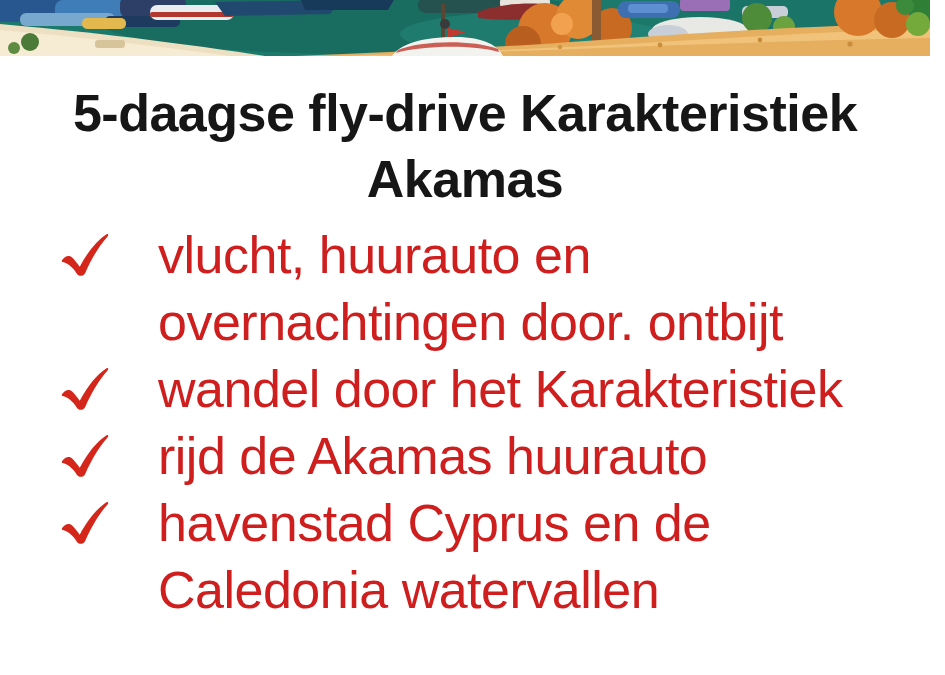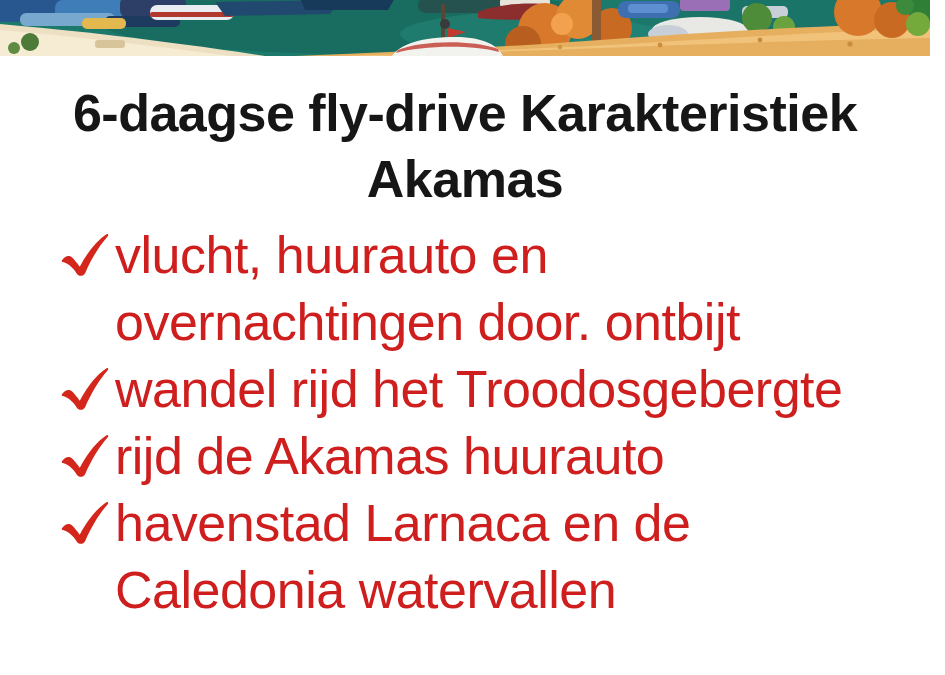--- a/index.html
+++ b/index.html
@@ -17,21 +17,21 @@
   
   .title{
     position:absolute;top:80px;left:0;width:930px;margin:0;
     text-align:center;color:var(--title,#161616);
     font-size:52px;line-height:66px;font-weight:bold;letter-spacing:-.5px;
   }
   .title .t-line{display:block;}
 
   
   .list{position:absolute;top:222px;left:55px;width:860px;}
-  .item{display:flex;align-items:flex-start;}
+  .item{display:flex;align-items:flex-start;gap:43px;}
   .check{flex:0 0 60px;height:67px;position:relative;}
   .check svg{position:absolute;top:9px;left:2px;width:52px;height:47px;fill:var(--check,#d4261b);}
   .item-text{
     color:var(--list-text,#ce1e1e);
     font-size:52px;line-height:67px;letter-spacing:-.5px;
     white-space:nowrap;
   }
   .item-text .line{display:block;}
 </style>
 </head>
@@ -120,21 +120,21 @@
         <circle cx="858" cy="12" r="24" fill="#D8782A"></circle>
         <circle cx="892" cy="20" r="18" fill="#C96A22"></circle>
         <path d="M894 -2 L930 -2 L930 22 C916 18 902 10 894 -2 Z" fill="#2F7F37"></path>
         <circle cx="918" cy="24" r="12" fill="#74AA3B"></circle>
         <circle cx="905" cy="6" r="9" fill="#3C8A3C"></circle>
       </g>
     </svg>
   </div>
 
   <h1 class="title">
-    <span class="t-line">6-daagse fly-drive Karakteristiek</span>
+    <span class="t-line">5-daagse fly-drive Karakteristiek</span>
     <span class="t-line">Akamas</span>
   </h1>
 
   <div class="list">
 
     <div class="item">
       <span class="check">
         <svg viewBox="0 0 64 54">
             <path d="M6 34 C10 29 15 27 19 31 C22 34 25 38 28 42 C38 23 50 9 61 2 C63 1 64 3 62 5 C52 16 42 33 35 49 C33 54 27 55 24 50 C19 42 12 37 6 36 Z"></path>
           </svg>
@@ -145,21 +145,21 @@
       </div>
     </div>
 
     <div class="item">
       <span class="check">
         <svg viewBox="0 0 64 54">
             <path d="M6 34 C10 29 15 27 19 31 C22 34 25 38 28 42 C38 23 50 9 61 2 C63 1 64 3 62 5 C52 16 42 33 35 49 C33 54 27 55 24 50 C19 42 12 37 6 36 Z"></path>
           </svg>
       </span>
       <div class="item-text">
-        <div class="line">wandel rijd het Troodosgebergte</div>
+        <div class="line">wandel door het Karakteristiek</div>
       </div>
     </div>
 
     <div class="item">
       <span class="check">
         <svg viewBox="0 0 64 54">
             <path d="M6 34 C10 29 15 27 19 31 C22 34 25 38 28 42 C38 23 50 9 61 2 C63 1 64 3 62 5 C52 16 42 33 35 49 C33 54 27 55 24 50 C19 42 12 37 6 36 Z"></path>
           </svg>
       </span>
       <div class="item-text">
@@ -167,19 +167,19 @@
       </div>
     </div>
 
     <div class="item">
       <span class="check">
         <svg viewBox="0 0 64 54">
             <path d="M6 34 C10 29 15 27 19 31 C22 34 25 38 28 42 C38 23 50 9 61 2 C63 1 64 3 62 5 C52 16 42 33 35 49 C33 54 27 55 24 50 C19 42 12 37 6 36 Z"></path>
           </svg>
       </span>
       <div class="item-text">
-        <div class="line">havenstad Larnaca en de</div>
+        <div class="line">havenstad Cyprus en de</div>
         <div class="line">Caledonia watervallen</div>
       </div>
     </div>
 
   </div>
 </div>
 
 </body></html>

